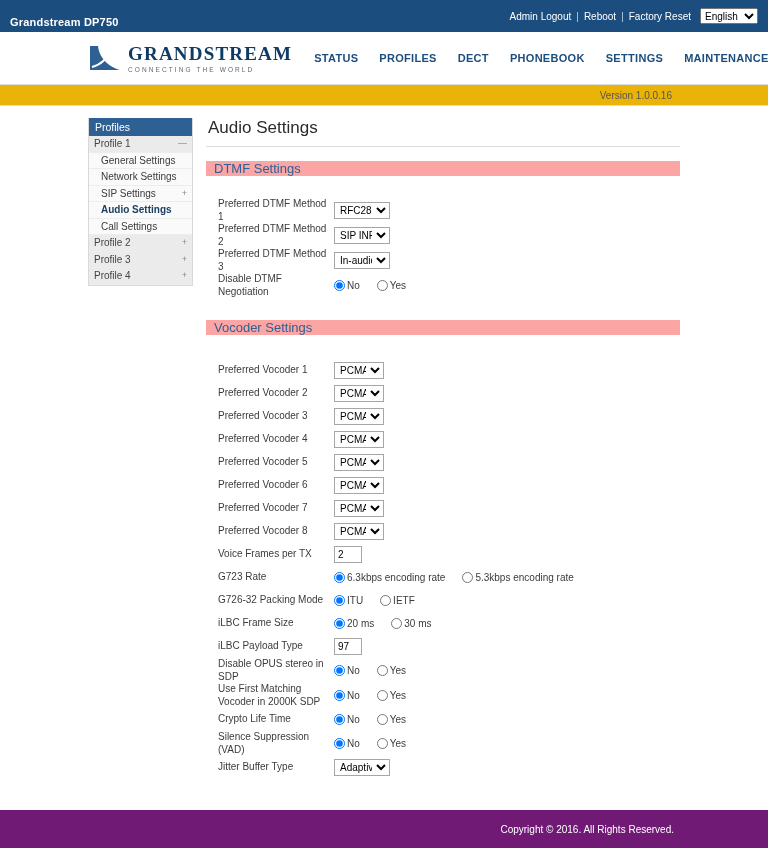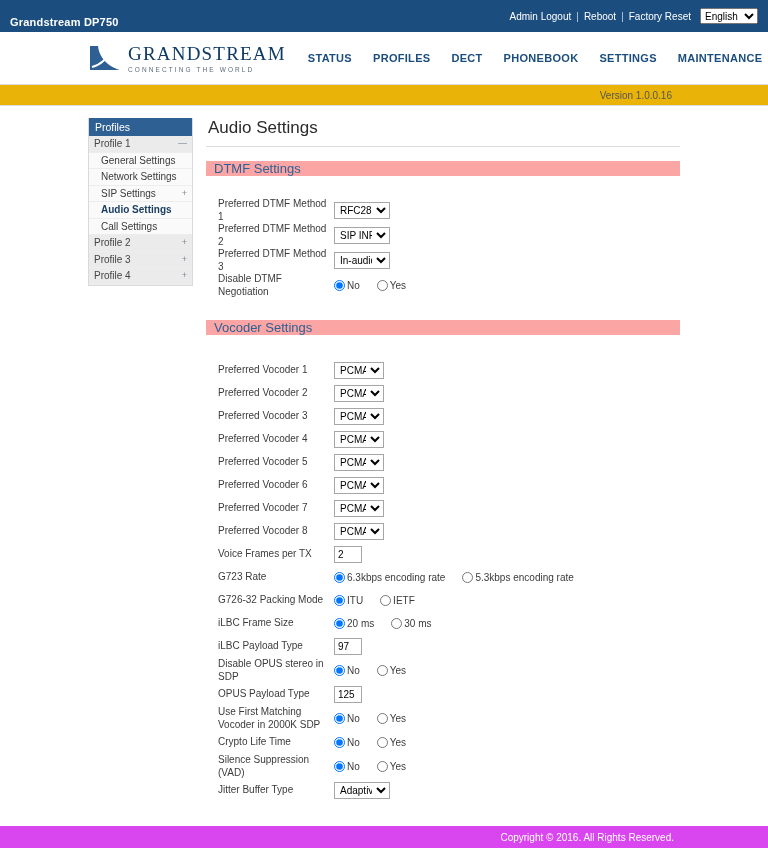--- a/index.html
+++ b/index.html
@@ -51,21 +51,21 @@
     border-bottom: 1px solid #ffffff;
   }
   .logo { display: flex; align-items: center; }
   .logo svg { display: block; }
   .logo-text { margin-left: 6px; }
   .logo-text .l1 {
     font-size: 19px;
     letter-spacing: 1.2px;
     color: #0f3a63;
     font-family: "Liberation Serif", serif;
-    font-weight: normal;
+    font-weight: bold;
   }
   .logo-text .l2 {
     font-size: 6.5px;
     letter-spacing: 2.1px;
     color: #5c6a78;
     margin-top: 1px;
   }
   .mainnav {
     margin-left: 22px;
     display: flex;
@@ -191,22 +191,22 @@
   }
   .radios { display: flex; align-items: center; gap: 10px; font-size: 10px; color: #3b3b3b;}
   .radios .r { display: flex; align-items: center; gap: 2px; margin-right: 7px; }
   input[type=radio] { margin: 0; width: 11px; height: 11px; }
   .spacer-lg { height: 22px; }
   
   .footer {
     position: absolute;
     left: 0; bottom: 0;
     width: 768px;
-    height: 22px;
-    background: #d946ef;
+    height: 38px;
+    background: #701a75;
     color: #ffffff;
     font-size: 10px;
     display: flex;
     align-items: center;
     justify-content: flex-end;
     padding-right: 94px;
   }
 </style>
 </head>
 <body>
@@ -472,26 +472,20 @@
               <span>No</span>
             </span>
           <span class="r">
               <input type="radio" name="opusst" style="">
               <span>Yes</span>
             </span>
         </div>
       </div>
     </div>
 
-    <div class="frow">
-      <div class="flabel">OPUS Payload Type</div>
-      <div class="fctl">
-          <input class="gs" value="125" style="">
-        </div>
-    </div>
 
     <div class="frow">
       <div class="flabel">Use First Matching Vocoder in 2000K SDP</div>
       <div class="fctl">
         <div class="radios">
           <span class="r">
               <input type="radio" name="firstmatch" checked="" style="">
               <span>No</span>
             </span>
           <span class="r">

